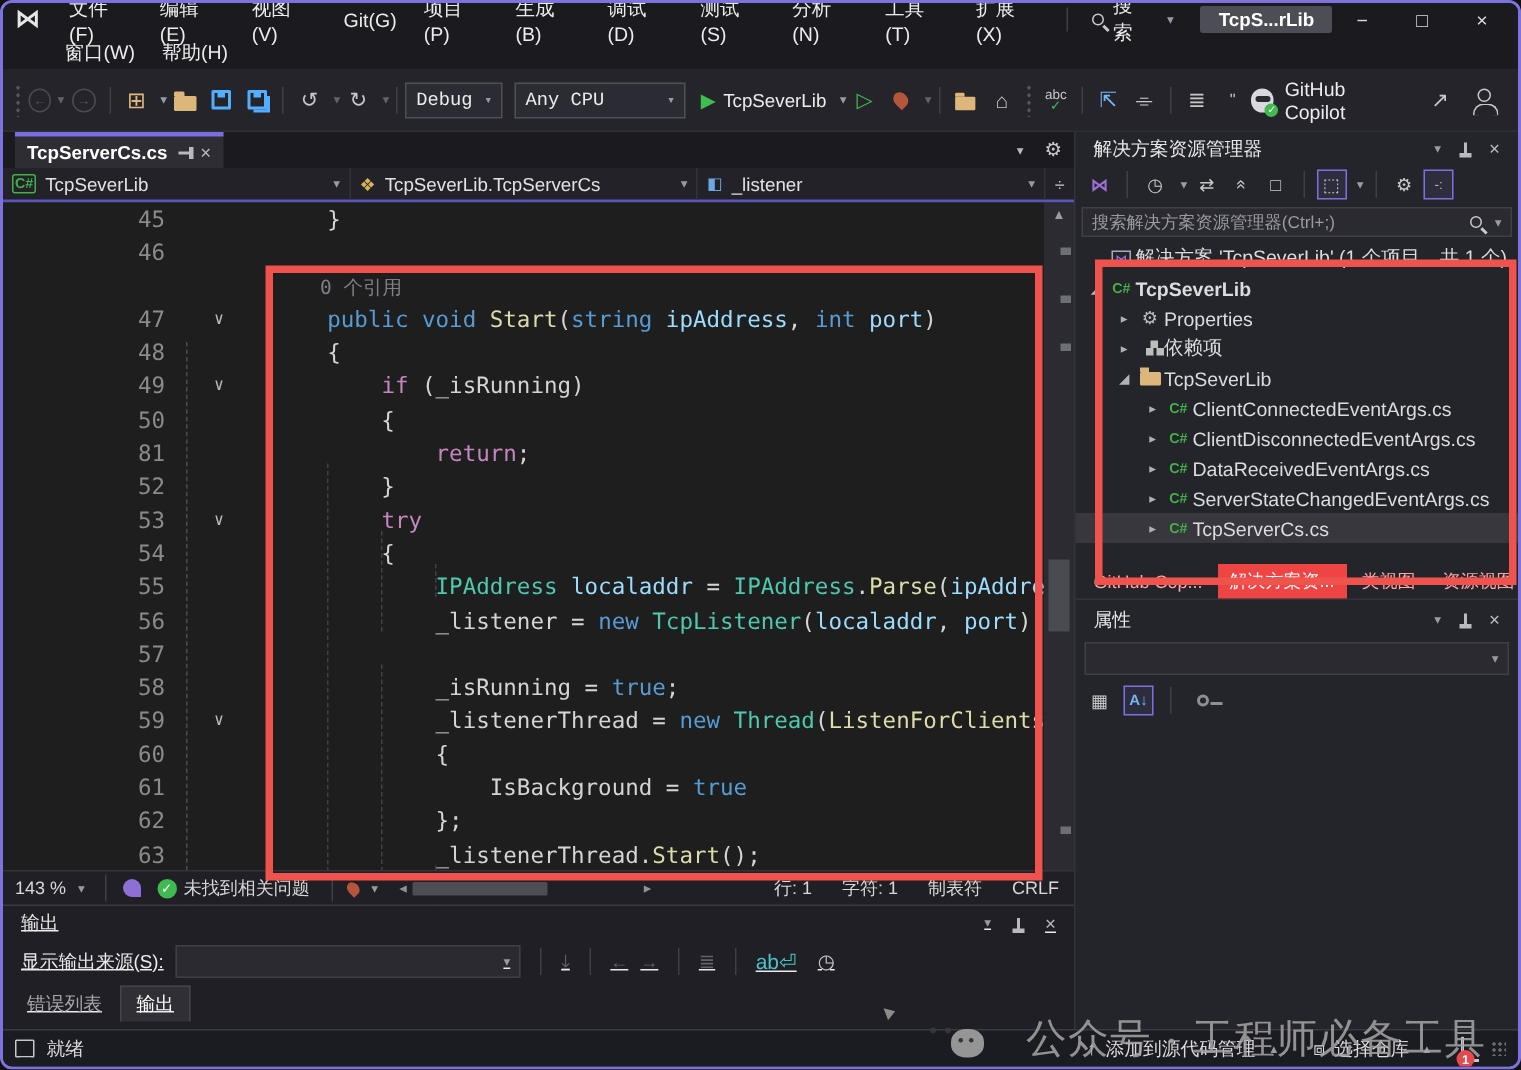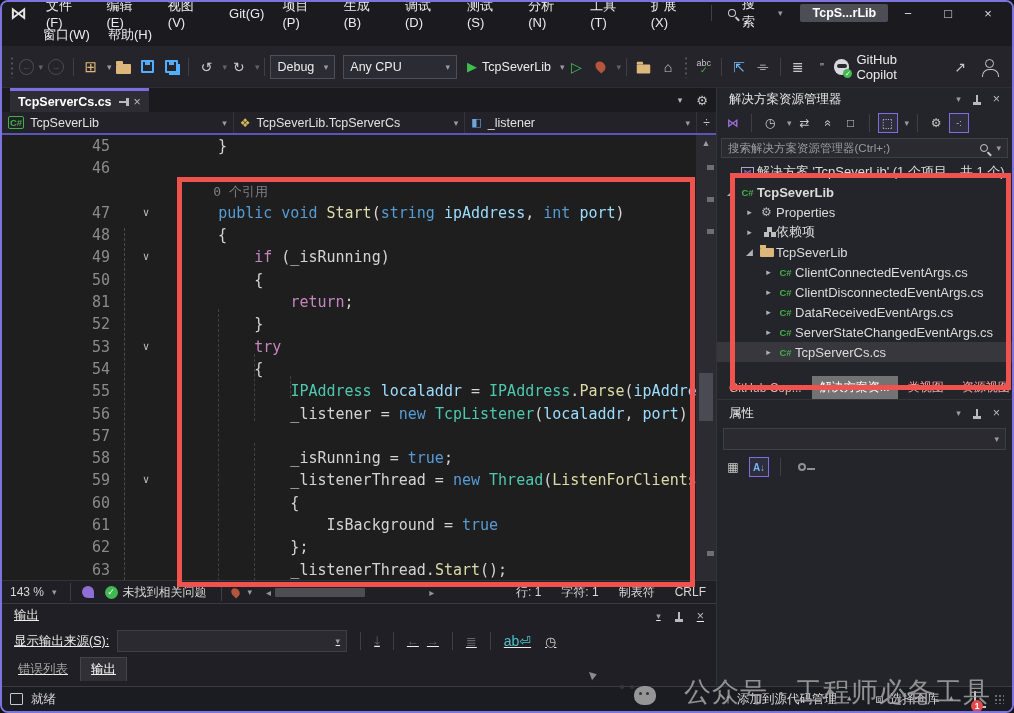--- a/index.html
+++ b/index.html
@@ -17,21 +17,21 @@
   .vslogo{font-size:17px;color:#e6e6e6;margin:0 10px 0 8px;font-weight:bold;}
   .sol-box{background:#4d4d55;color:#fff;font-weight:bold;font-size:12.5px;padding:2px 12px;border-radius:2px;}
   .winbtn{width:40px;height:22px;display:flex;align-items:center;justify-content:center;font-size:13px;color:#dcdcdc;}
   .mag{width:8px;height:8px;border:1.5px solid #c9c9cf;border-radius:50%;position:relative;display:inline-block;}
   .mag::after{content:"";position:absolute;width:5px;height:1.5px;background:#c9c9cf;transform:rotate(45deg);left:6px;top:8px;}
   
   .toolbar{left:0;top:44px;width:1010px;height:42px;background:#24242a;border-bottom:1px solid #2e2e34;display:flex;align-items:center;padding:0 4px;}
   .tbtn{height:24px;min-width:22px;display:flex;align-items:center;justify-content:center;font-size:14px;color:#c8c8c8;margin:0 1px;}
   .grip{width:4px;height:22px;margin:0 4px;background:radial-gradient(circle,#55555d 1px,transparent 1.2px);background-size:4px 5px;}
   .circ{width:16px;height:16px;border:1.5px solid #4a4a52;border-radius:50%;display:flex;align-items:center;justify-content:center;font-size:9px;color:#55555d;}
-  .combo{height:24px;background:#2b2b33;border:1px solid #4f4f57;display:flex;align-items:center;font-size:12.5px;color:#ececec;padding:0 6px;justify-content:space-between;}
+  .combo{height:24px;background:#2b2b33;border:1px solid #4f4f57;display:flex;align-items:center;font-size:12.5px;color:#ececec;padding:0 6px;justify-content:space-between;font-family:Liberation Mono, monospace;}
   .floppy{width:13px;height:13px;border:2px solid #54aeff;border-radius:1px;position:relative;}
   .floppy::after{content:"";position:absolute;left:2px;top:-1px;width:5px;height:4px;background:#54aeff;}
   .folder-ic{width:15px;height:10px;background:#dcb67a;border-radius:1px;position:relative;margin-top:4px;}
   .folder-ic::before{content:"";position:absolute;top:-3px;left:0;width:7px;height:3px;background:#dcb67a;border-radius:1px 1px 0 0;}
   .flame{width:9px;height:11px;background:#b5553b;border-radius:50% 50% 50% 0;transform:rotate(-45deg);}
   .copilot{width:16px;height:16px;border-radius:50%;background:#d8d8de;position:relative;}
   .copilot::before{content:"";position:absolute;left:3px;top:5px;width:10px;height:4px;background:#2a2a30;border-radius:2px;}
   .copilot::after{content:"✓";position:absolute;right:-3px;bottom:-3px;width:9px;height:9px;background:#3fb950;border-radius:50%;color:#fff;font-size:7px;line-height:9px;text-align:center;}
   .person{width:9px;height:9px;border:1.5px solid #c8c8c8;border-radius:50%;position:relative;margin-bottom:6px;}
   .person::after{content:"";position:absolute;left:-4px;top:9px;width:15px;height:7px;border:1.5px solid #c8c8c8;border-bottom:none;border-radius:7px 7px 0 0;}
@@ -84,21 +84,21 @@
   .tarrow{width:15px;flex:none;text-align:center;color:#b0b0b8;font-size:9px;}
   .ticon{width:19px;flex:none;display:flex;align-items:center;justify-content:center;}
   .tcs{color:#42b148;font-weight:bold;font-size:9.5px;}
   .tfold{width:14px;height:9px;background:#dcb67a;border-radius:1px;position:relative;}
   .tfold::before{content:"";position:absolute;top:-3px;left:0;width:6px;height:3px;background:#dcb67a;}
   .tsln{width:13px;height:11px;border:1px solid #a8a8c0;display:flex;align-items:center;justify-content:center;color:#9b6fd8;font-size:8px;font-weight:bold;}
   .tdeps{width:5px;height:5px;background:#bdbdbd;box-shadow:7px 0 #bdbdbd,3px -5px #bdbdbd;margin-top:4px;}
   .tgear{color:#b9b9bf;font-size:12px;}
   .setabs{display:flex;align-items:center;height:24px;padding:0 4px;gap:2px;margin-top:14px;border-bottom:1px solid #33333b;}
   .setab{padding:3px 8px;font-size:12px;color:#fca5a5;white-space:nowrap;}
-  .setab.active{background:#737373;color:#fff;}
+  .setab.active{background:#ef4444;color:#fff;}
   .propcombo{margin:4px 6px;height:22px;background:#2a2a30;border:1px solid #3f3f46;display:flex;align-items:center;justify-content:flex-end;padding:0 6px;}
   .keyic{width:8px;height:8px;border:2px solid #8f8f97;border-radius:50%;position:relative;}
   .keyic::after{content:"";position:absolute;left:7px;top:3px;width:8px;height:2px;background:#8f8f97;}
   
   .statusbar{left:0;top:684px;width:1010px;height:25px;background:#1b1b22;border-top:1px solid #3a3a44;display:flex;align-items:center;font-size:12.5px;color:#dcdcdc;padding:0 8px;}
   .pennant{width:13px;height:12px;border:1.5px solid #c8c8c8;border-radius:1px;position:relative;margin-right:8px;}
   .pennant::after{content:"";position:absolute;left:2px;bottom:-5px;border-left:4px solid transparent;border-right:4px solid transparent;border-top:4px solid #1b1b22;}
   .bell{width:11px;height:10px;border:1.5px solid #c8c8c8;border-bottom:none;border-radius:6px 6px 0 0;position:relative;}
   .bell::after{content:"";position:absolute;left:-3px;bottom:-2px;width:14px;height:2px;background:#c8c8c8;}
   .badge{position:absolute;right:-7px;bottom:-6px;width:12px;height:12px;background:#e5484d;border-radius:50%;color:#fff;font-size:8.5px;line-height:12px;text-align:center;font-weight:bold;}

